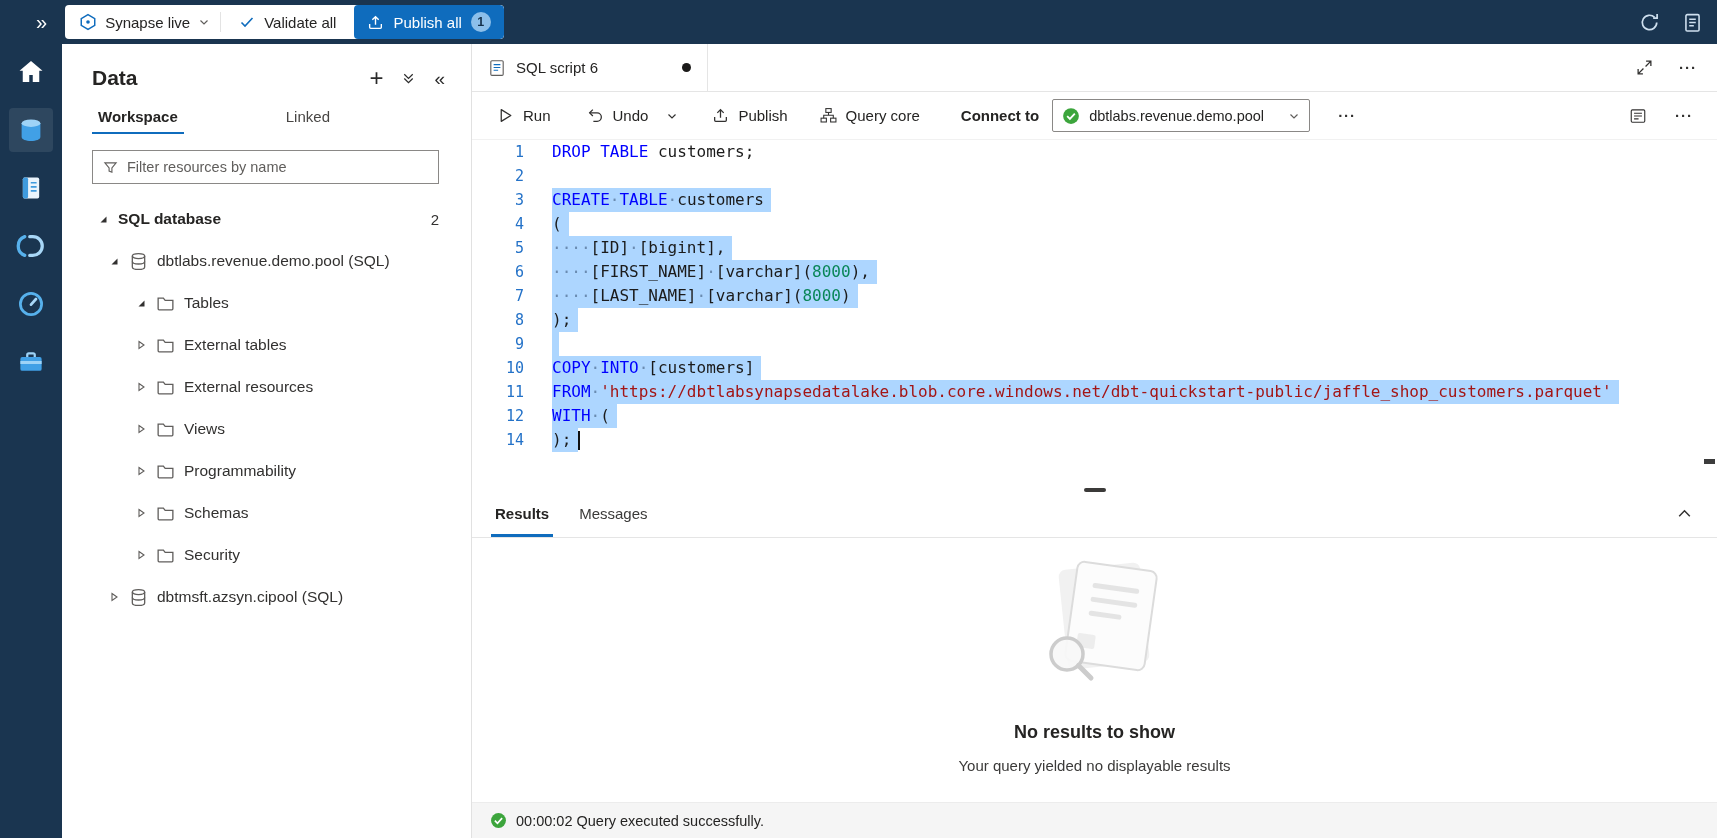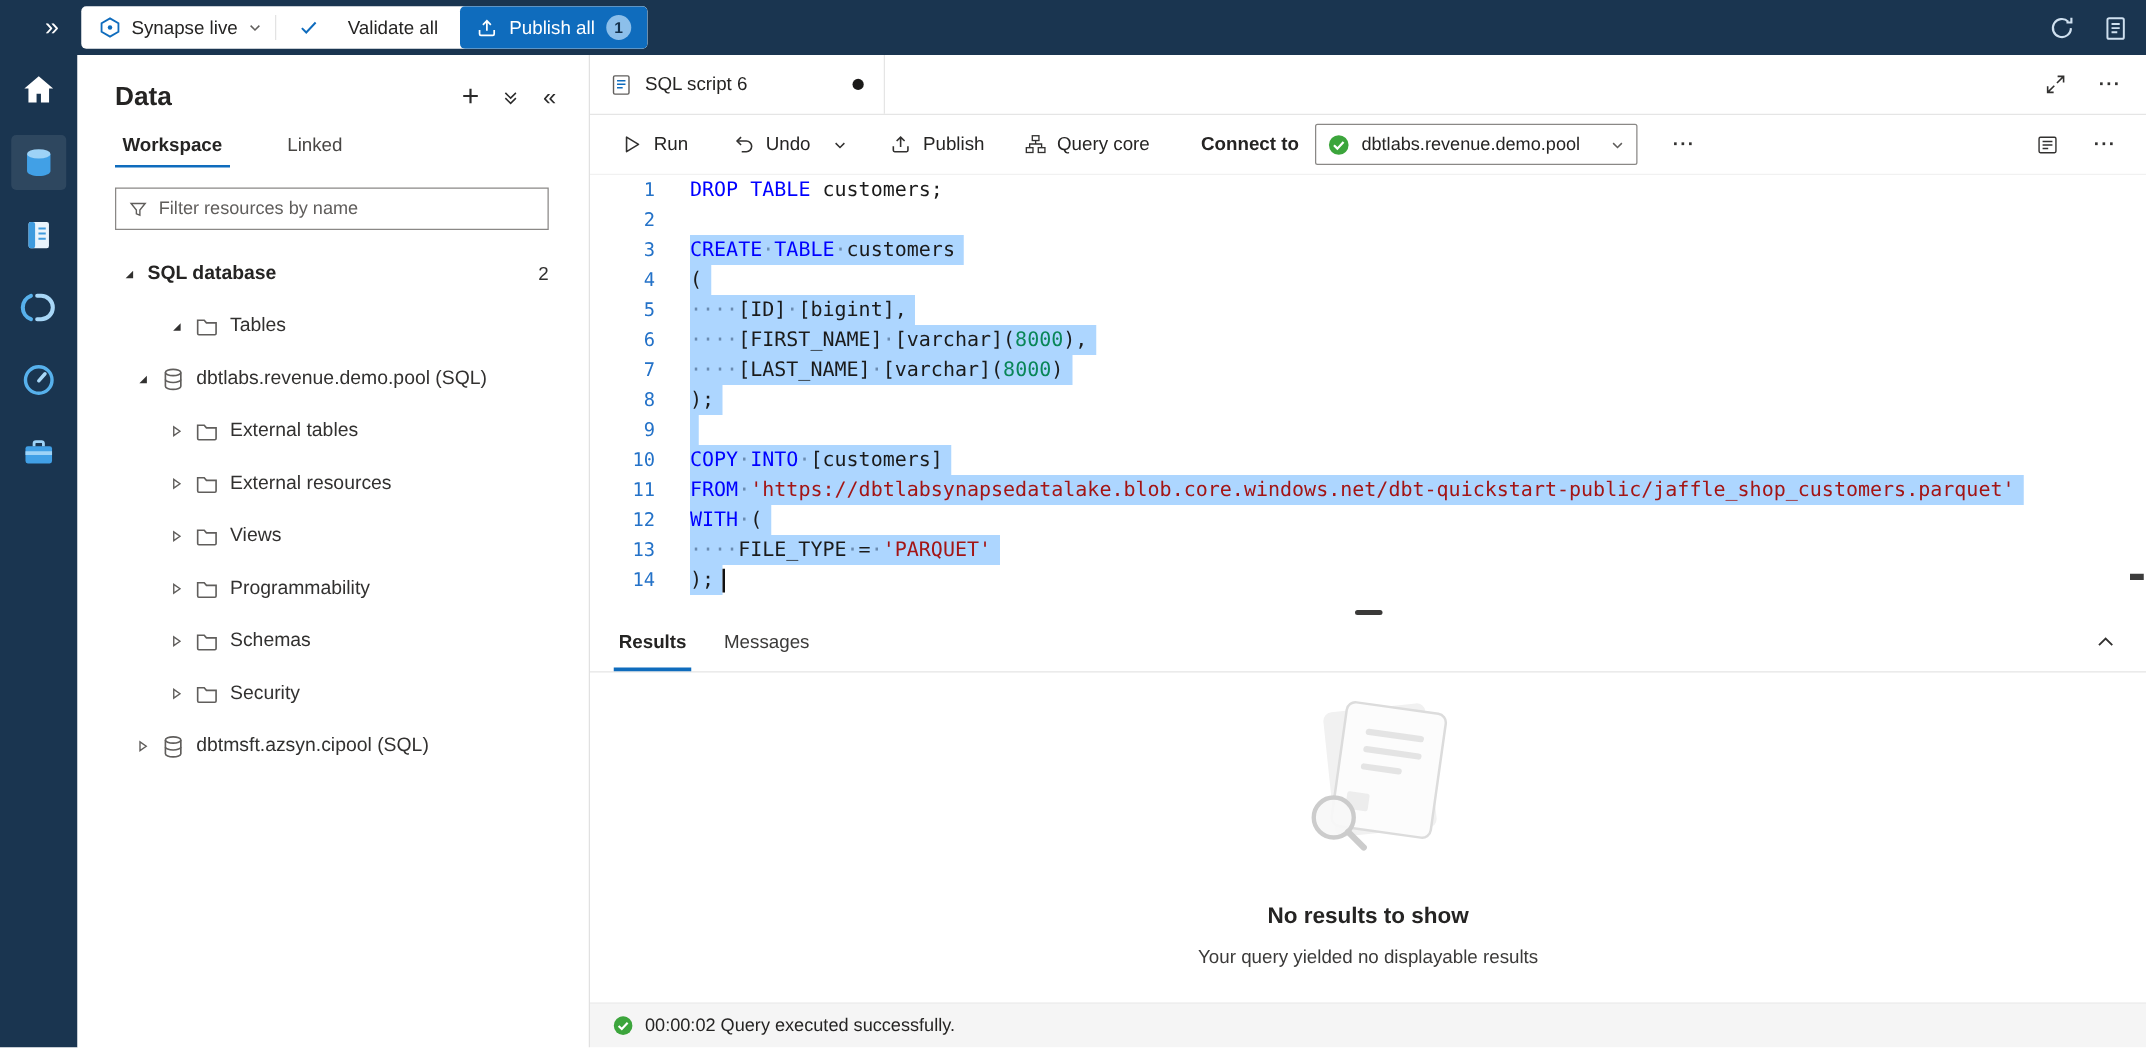--- a/index.html
+++ b/index.html
@@ -5,21 +5,21 @@
   *{box-sizing:border-box;margin:0;padding:0}
   html,body{width:1717px;height:838px}
   body{font-family:"Liberation Sans",sans-serif;color:#323130;background:#fff;overflow:hidden}
 
   
   .top-bar{height:44px;background:#1a3550;display:flex;align-items:center}
   .rail-toggle{padding-left:36px;color:#fff;font-size:20px;cursor:pointer;line-height:1}
   .mode-group{margin-left:18px;height:34px;background:#fff;border-radius:4px;display:flex;align-items:center;padding-left:10px;overflow:hidden}
   .mode-dropdown{display:flex;align-items:center;gap:8px;padding:0 10px 0 4px;height:100%;font-size:15px;color:#252423;cursor:pointer}
   .vdiv{width:1px;height:20px;background:#e3e3e3}
-  .validate-btn{display:flex;align-items:center;gap:23px;padding:0 18px;font-size:15px;color:#252423;height:100%;cursor:pointer}
+  .validate-btn{display:flex;align-items:center;gap:9px;padding:0 18px;font-size:15px;color:#252423;height:100%;cursor:pointer}
   .publish-all{height:34px;border:none;background:#0f6cbd;color:#fff;font-size:15px;font-family:inherit;display:flex;align-items:center;gap:9px;padding:0 13px;border-radius:4px;cursor:pointer}
   .badge{width:20px;height:20px;border-radius:50%;background:#8cbfea;color:#14304a;font-size:12.5px;font-weight:700;display:flex;align-items:center;justify-content:center}
   .top-right{margin-left:auto;display:flex;align-items:center;gap:22px;padding-right:14px}
   .top-icon-btn{display:flex;cursor:pointer}
 
   
   .app{display:flex;height:794px}
   .rail{width:62px;flex:none;background:#1a3550;display:flex;flex-direction:column;align-items:center;padding-top:6px;gap:14px}
   .rail-item{width:44px;height:44px;border-radius:4px;display:flex;align-items:center;justify-content:center;cursor:pointer}
   .rail-item.active{background:rgba(255,255,255,.09)}
@@ -27,21 +27,21 @@
   
   .data-panel{width:410px;flex:none;background:#fff;border-right:1px solid #e1e1e1;display:flex;flex-direction:column}
   .dp-header{display:flex;align-items:center;padding:22px 26px 0 30px}
   .dp-title{font-size:21px;font-weight:700;color:#252423}
   .dp-actions{margin-left:auto;display:flex;align-items:center;gap:18px;color:#3b3a39}
   .dp-action{cursor:pointer;display:flex;align-items:center;line-height:1}
   .glyph-add{font-size:24px;font-weight:400;color:#2b2b2b}
   .glyph-collapse{font-size:19px;color:#2b2b2b}
   .dp-tabs{display:flex;padding-left:30px;margin-top:12px}
   .dp-tab{font-size:15px;color:#484644;padding:6px 6px 9px;cursor:pointer;position:relative}
-  .dp-tab + .dp-tab{margin-left:40px}
+  .dp-tab + .dp-tab{margin-left:96px}
   .dp-tab.active{color:#252423;font-weight:600}
   .dp-tab.active::after{content:"";position:absolute;left:0;right:0;bottom:0;height:2.5px;background:#0f6cbd}
   .dp-filter{margin:16px 32px 0 30px;height:34px;border:1px solid #8a8886;display:flex;align-items:center;gap:9px;padding:13px 10px;flex:none}
   .dp-filter input{border:none;outline:none;flex:1;font-size:14.5px;font-family:inherit;color:#323130;background:transparent}
   .dp-filter input::placeholder{color:#605e5c}
   .tree{margin-top:14px;flex:1;overflow:hidden}
   .tree-row{height:42px;display:flex;align-items:center;font-size:15.5px;color:#323130;cursor:pointer;white-space:nowrap}
   .tree-row.bold .node-label{font-weight:600;color:#252423}
   .expander{width:14px;flex:none;display:flex;justify-content:center;margin-right:8px}
   .node-icon{flex:none;display:flex;margin-right:9px}
@@ -220,47 +220,47 @@
     <div class="tree" id="tree">
         <div class="tree-row bold" style="padding-left: 34px;">
           <span class="expander">
             <svg width="12" height="12" viewBox="0 0 12 12">
               <path d="M9.5 3.5v6h-6z" fill="#323130"></path>
             </svg>
           </span>
           <span class="node-label">SQL database</span>
           <span class="node-count">2</span>
         </div>
-        <div class="tree-row" style="padding-left: 72px;">
-          <span class="expander">
-            <svg width="12" height="12" viewBox="0 0 12 12">
-              <path d="M9.5 3.5v6h-6z" fill="#323130"></path>
-            </svg>
-          </span>
-          <span class="node-icon">
-            <svg width="19" height="19" viewBox="0 0 16 16" fill="none" stroke="#605e5c" stroke-width="1.1">
-              <path d="M1.8 3.5h4.4l1.5 1.8h6.5v7.2a.8.8 0 0 1-.8.8H2.6a.8.8 0 0 1-.8-.8z"></path>
-            </svg>
-          </span>
-          <span class="node-label">Tables</span>
-        </div>
         <div class="tree-row" style="padding-left: 45px;">
           <span class="expander">
             <svg width="12" height="12" viewBox="0 0 12 12">
               <path d="M9.5 3.5v6h-6z" fill="#323130"></path>
             </svg>
           </span>
           <span class="node-icon">
             <svg width="19" height="19" viewBox="0 0 16 16" fill="none" stroke="#605e5c" stroke-width="1.1">
               <ellipse cx="8" cy="3.4" rx="5.2" ry="2.1"></ellipse>
               <path d="M2.8 3.4v9.2c0 1.15 2.33 2.1 5.2 2.1s5.2-.95 5.2-2.1V3.4"></path>
               <path d="M2.8 8c0 1.15 2.33 2.1 5.2 2.1S13.2 9.15 13.2 8"></path>
             </svg>
           </span>
           <span class="node-label">dbtlabs.revenue.demo.pool (SQL)</span>
+        </div>
+        <div class="tree-row" style="padding-left: 72px;">
+          <span class="expander">
+            <svg width="12" height="12" viewBox="0 0 12 12">
+              <path d="M9.5 3.5v6h-6z" fill="#323130"></path>
+            </svg>
+          </span>
+          <span class="node-icon">
+            <svg width="19" height="19" viewBox="0 0 16 16" fill="none" stroke="#605e5c" stroke-width="1.1">
+              <path d="M1.8 3.5h4.4l1.5 1.8h6.5v7.2a.8.8 0 0 1-.8.8H2.6a.8.8 0 0 1-.8-.8z"></path>
+            </svg>
+          </span>
+          <span class="node-label">Tables</span>
         </div>
         <div class="tree-row" style="padding-left: 72px;">
           <span class="expander">
             <svg width="12" height="12" viewBox="0 0 12 12">
               <path d="M4 2.5 9 6 4 9.5z" fill="none" stroke="#605e5c" stroke-width="1.1"></path>
             </svg>
           </span>
           <span class="node-icon">
             <svg width="19" height="19" viewBox="0 0 16 16" fill="none" stroke="#605e5c" stroke-width="1.1">
               <path d="M1.8 3.5h4.4l1.5 1.8h6.5v7.2a.8.8 0 0 1-.8.8H2.6a.8.8 0 0 1-.8-.8z"></path>
@@ -451,21 +451,20 @@
           <div class="code-line"><span class="gutter">3</span><span class="code-text sel"><span class="t-k">CREATE</span><span class="t-w">·</span><span class="t-k">TABLE</span><span class="t-w">·</span><span class="t-p">customers</span></span></div>
           <div class="code-line"><span class="gutter">4</span><span class="code-text sel"><span class="t-p">(</span></span></div>
           <div class="code-line"><span class="gutter">5</span><span class="code-text sel"><span class="t-w">····</span><span class="t-p">[ID]</span><span class="t-w">·</span><span class="t-p">[bigint],</span></span></div>
           <div class="code-line"><span class="gutter">6</span><span class="code-text sel"><span class="t-w">····</span><span class="t-p">[FIRST_NAME]</span><span class="t-w">·</span><span class="t-p">[varchar](</span><span class="t-n">8000</span><span class="t-p">),</span></span></div>
           <div class="code-line"><span class="gutter">7</span><span class="code-text sel"><span class="t-w">····</span><span class="t-p">[LAST_NAME]</span><span class="t-w">·</span><span class="t-p">[varchar](</span><span class="t-n">8000</span><span class="t-p">)</span></span></div>
           <div class="code-line"><span class="gutter">8</span><span class="code-text sel"><span class="t-p">);</span></span></div>
           <div class="code-line"><span class="gutter">9</span><span class="code-text sel"></span></div>
           <div class="code-line"><span class="gutter">10</span><span class="code-text sel"><span class="t-k">COPY</span><span class="t-w">·</span><span class="t-k">INTO</span><span class="t-w">·</span><span class="t-p">[customers]</span></span></div>
           <div class="code-line"><span class="gutter">11</span><span class="code-text sel"><span class="t-k">FROM</span><span class="t-w">·</span><span class="t-s">'https://dbtlabsynapsedatalake.blob.core.windows.net/dbt-quickstart-public/jaffle_shop_customers.parquet'</span></span></div>
           <div class="code-line"><span class="gutter">12</span><span class="code-text sel"><span class="t-k">WITH</span><span class="t-w">·</span><span class="t-p">(</span></span></div>
-          <div class="code-line"><span class="gutter">13</span><span class="code-text sel"><span class="t-w">····</span><span class="t-p">FILE_TYPE</span><span class="t-w">·</span><span class="t-p">=</span><span class="t-w">·</span><span class="t-s">'PARQUET'</span></span></div>
           <div class="code-line"><span class="gutter">14</span><span class="code-text sel"><span class="t-p">);</span></span><span class="cursor"></span></div>
         </div>
       <div class="overview-cursor"></div>
     </div>
 
     <div class="results">
       <div class="sash"></div>
       <div class="results-header">
         <div class="res-tab active">
           <span>Results</span>

